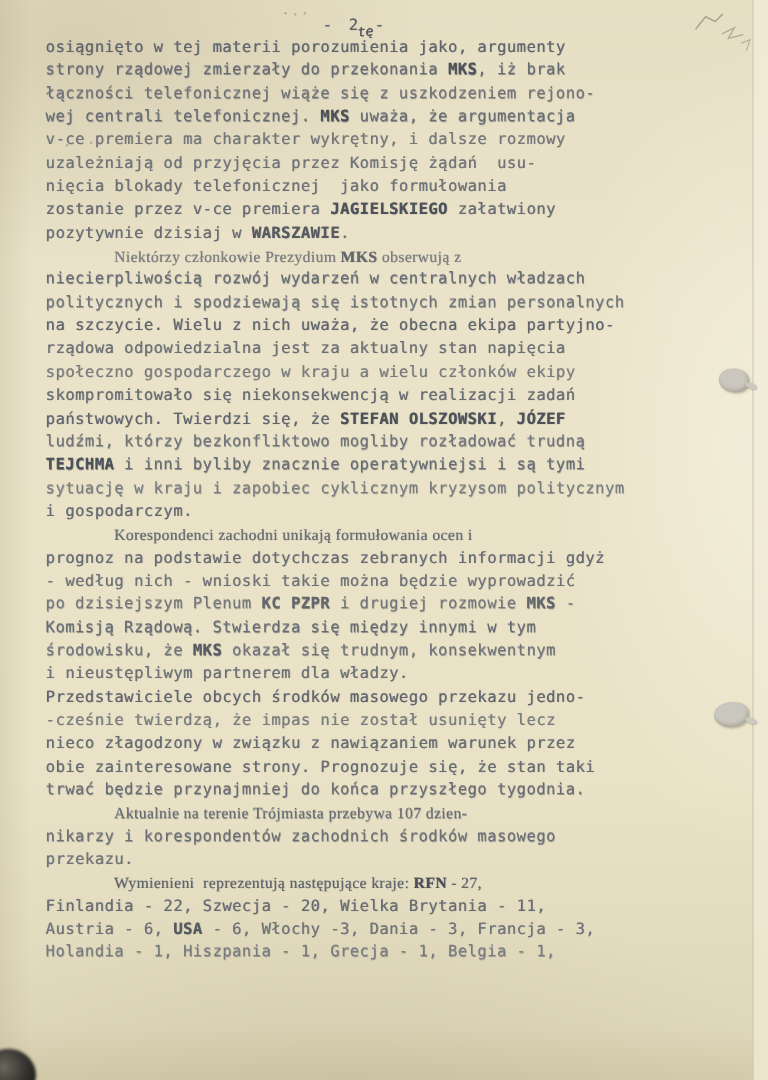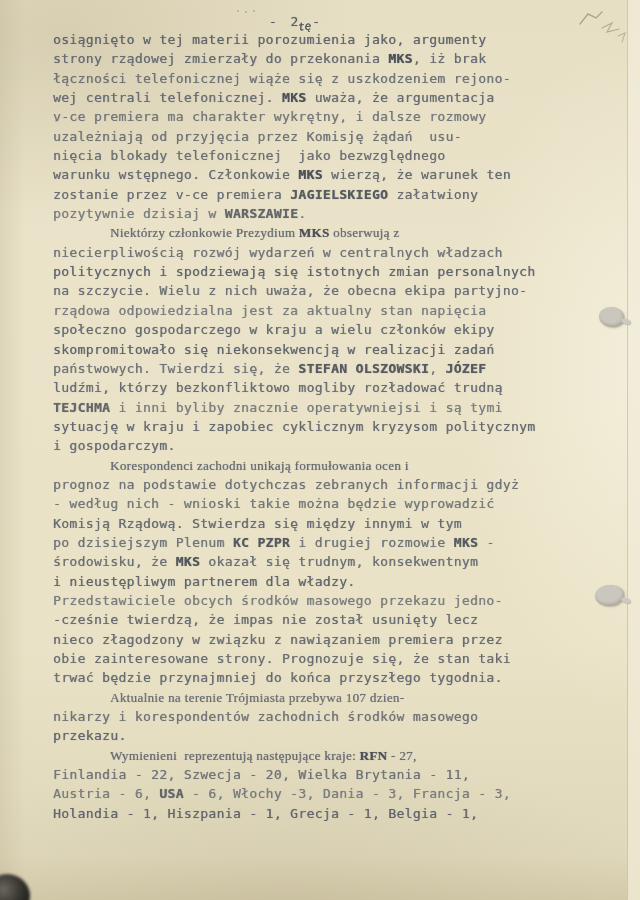--- a/index.html
+++ b/index.html
@@ -22,21 +22,21 @@
     background:linear-gradient(180deg,#efe9d4,#f2edda 40%,#ece5cd);
     border-left:1px solid rgba(150,140,105,0.35);
   }
   .page-number{
     position:absolute;top:14px;left:0;width:640px;text-align:center;
     transform:translateX(-24px);
     font-size:13px;letter-spacing:3px;color:#5d626a;
     text-shadow:0 0 0.8px rgba(93,98,106,0.8);
   }
   .text-block{
-    position:absolute;left:53px;top:30px;width:560px;
+    position:absolute;left:38px;top:30px;width:560px;
   }
   .line{
     white-space:pre;
     font-size:13px;line-height:19.35px;letter-spacing:0.35px;
     color:#676c73;
     text-shadow:0.4px 0.3px 0.7px rgba(103,108,115,0.75);
   }
   .line.indent{padding-left:57px;font-family:Liberation Serif, serif;}
   .line b{font-weight:bold;color:#4c515a;text-shadow:0.4px 0.3px 0.8px rgba(76,81,90,0.8);}
   .line:nth-child(3n){opacity:0.93;}
@@ -84,46 +84,45 @@
     <polyline points="46,34 53,31 50,40" fill="none" stroke="#aaa491" stroke-width="1.1" stroke-linecap="round"></polyline>
   </svg>
 
   <div class="text-block">
       <div class="line">osiągnięto w tej materii porozumienia jako, argumenty</div>
       <div class="line">strony rządowej zmierzały do przekonania <b>MKS</b>, iż brak</div>
       <div class="line">łączności telefonicznej wiąże się z uszkodzeniem rejono-</div>
       <div class="line">wej centrali telefonicznej. <b>MKS</b> uważa, że argumentacja</div>
       <div class="line">v-ce premiera ma charakter wykrętny, i dalsze rozmowy</div>
       <div class="line">uzależniają od przyjęcia przez Komisję żądań  usu-</div>
-      <div class="line">nięcia blokady telefonicznej  jako bezwzględnego</div>
-      <div class="line">warunku wstępnego. Członkowie <b>MKS</b> wierzą, że warunek ten</div>
+      <div class="line">nięcia blokady telefonicznej  jako formułowania</div>
       <div class="line">zostanie przez v-ce premiera <b>JAGIELSKIEGO</b> załatwiony</div>
       <div class="line">pozytywnie dzisiaj w <b>WARSZAWIE</b>.</div>
       <div class="line indent">Niektórzy członkowie Prezydium <b>MKS</b> obserwują z</div>
       <div class="line">niecierpliwością rozwój wydarzeń w centralnych władzach</div>
       <div class="line">politycznych i spodziewają się istotnych zmian personalnych</div>
       <div class="line">na szczycie. Wielu z nich uważa, że obecna ekipa partyjno-</div>
       <div class="line">rządowa odpowiedzialna jest za aktualny stan napięcia</div>
       <div class="line">społeczno gospodarczego w kraju a wielu członków ekipy</div>
       <div class="line">skompromitowało się niekonsekwencją w realizacji zadań</div>
       <div class="line">państwowych. Twierdzi się, że <b>STEFAN</b> <b>OLSZOWSKI</b>, <b>JÓZEF</b></div>
       <div class="line">ludźmi, którzy bezkonfliktowo mogliby rozładować trudną</div>
       <div class="line"><b>TEJCHMA</b> i inni byliby znacznie operatywniejsi i są tymi</div>
       <div class="line">sytuację w kraju i zapobiec cyklicznym kryzysom politycznym</div>
       <div class="line">i gospodarczym.</div>
       <div class="line indent">Korespondenci zachodni unikają formułowania ocen i</div>
       <div class="line">prognoz na podstawie dotychczas zebranych informacji gdyż</div>
       <div class="line">- według nich - wnioski takie można będzie wyprowadzić</div>
+      <div class="line">po dzisiejszym Plenum <b>KC</b> <b>PZPR</b> i drugiej rozmowie <b>MKS</b> -</div>
       <div class="line">Komisją Rządową. Stwierdza się między innymi w tym</div>
-      <div class="line">po dzisiejszym Plenum <b>KC</b> <b>PZPR</b> i drugiej rozmowie <b>MKS</b> -</div>
       <div class="line">środowisku, że <b>MKS</b> okazał się trudnym, konsekwentnym</div>
       <div class="line">i nieustępliwym partnerem dla władzy.</div>
       <div class="line">Przedstawiciele obcych środków masowego przekazu jedno-</div>
       <div class="line">-cześnie twierdzą, że impas nie został usunięty lecz</div>
-      <div class="line">nieco złagodzony w związku z nawiązaniem premiera przez</div>
+      <div class="line">nieco złagodzony w związku z nawiązaniem warunek przez</div>
       <div class="line">obie zainteresowane strony. Prognozuje się, że stan taki</div>
       <div class="line">trwać będzie przynajmniej do końca przyszłego tygodnia.</div>
       <div class="line indent">Aktualnie na terenie Trójmiasta przebywa 107 dzien-</div>
       <div class="line">nikarzy i korespondentów zachodnich środków masowego</div>
       <div class="line">przekazu.</div>
       <div class="line indent">Wymienieni  reprezentują następujące kraje: <b>RFN</b> - 27,</div>
       <div class="line">Finlandia - 22, Szwecja - 20, Wielka Brytania - 11,</div>
       <div class="line">Austria - 6, <b>USA</b> - 6, Włochy -3, Dania - 3, Francja - 3,</div>
       <div class="line">Holandia - 1, Hiszpania - 1, Grecja - 1, Belgia - 1,</div>
     </div>

